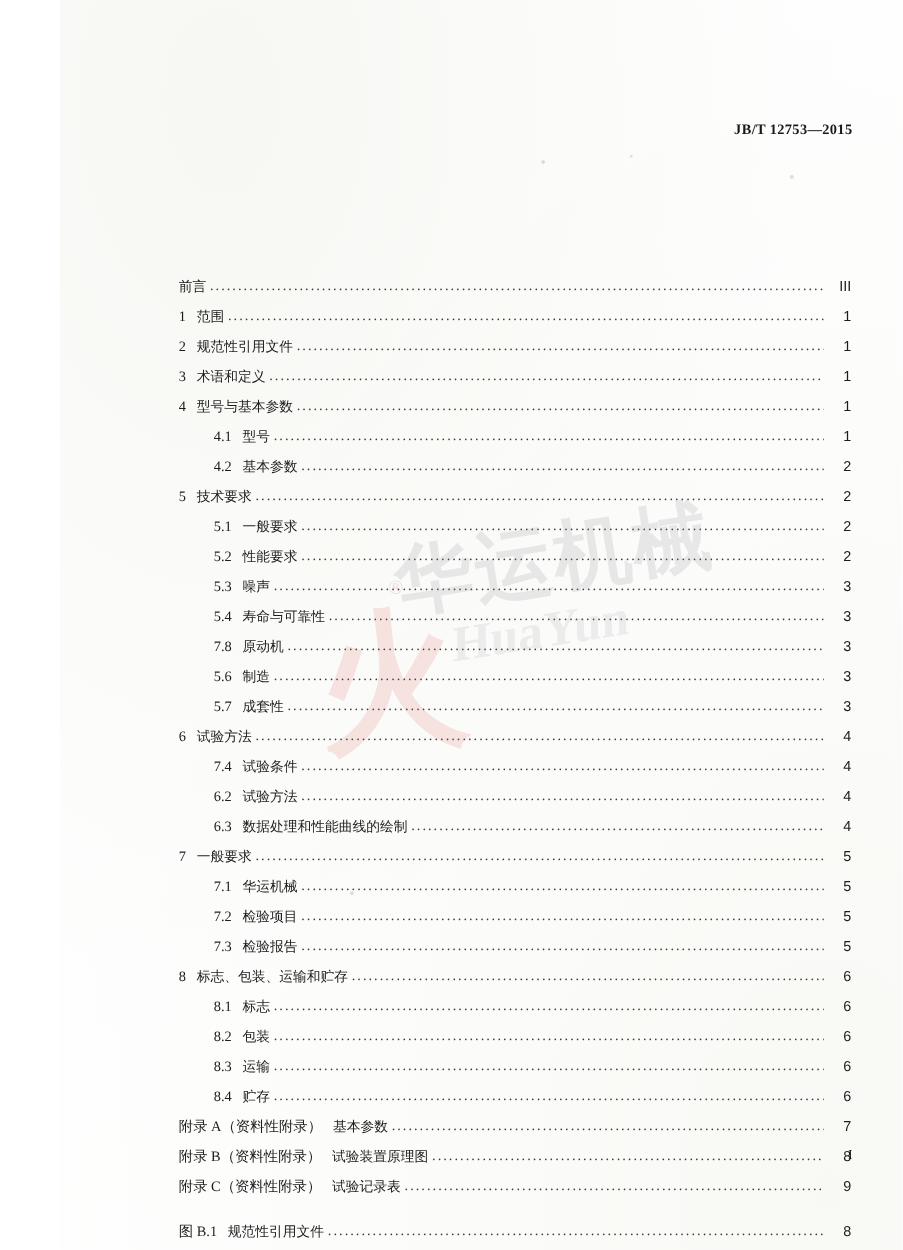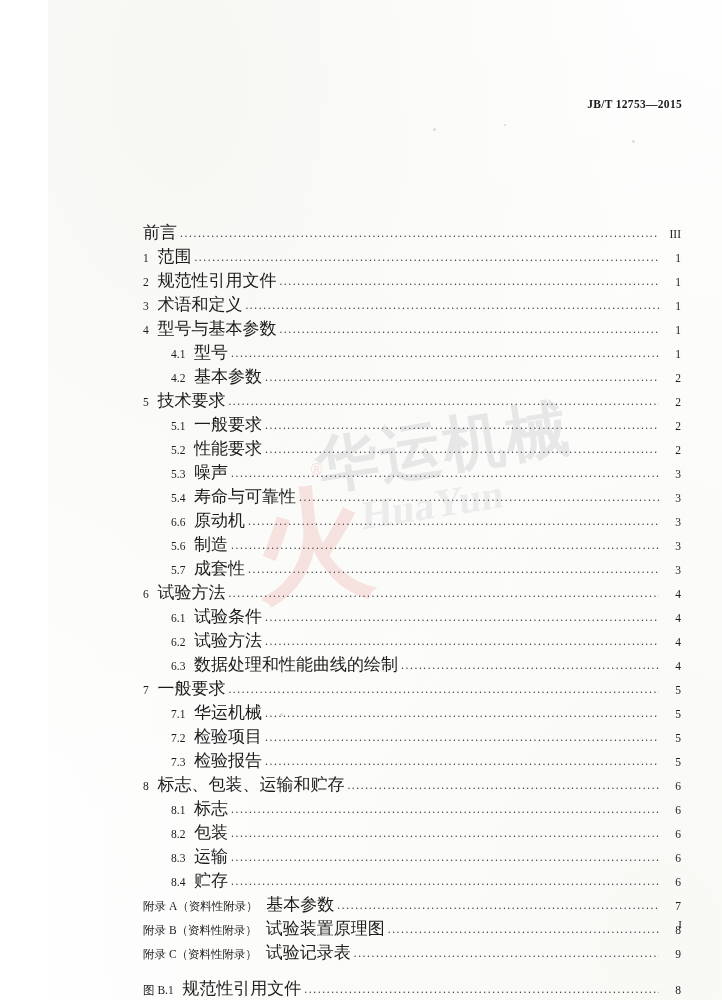--- a/index.html
+++ b/index.html
@@ -66,38 +66,38 @@
   .num {
     flex: 0 0 auto;
     white-space: pre;
     font-family: "Liberation Serif", serif;
     font-size: 11.5px;
   }
   .label {
     flex: 0 0 auto;
     white-space: pre;
     font-family: "DejaVu Sans", sans-serif;
-    font-size: 17px;
+    font-size: 11px;
     padding-right: 3px;
   }
   .dots {
     flex: 1 1 auto;
     overflow: hidden;
     white-space: nowrap;
     font-family: "Liberation Serif", serif;
     font-size: 11.5px;
     color: #3a3a3a;
     letter-spacing: 1.6px;
     transform: translateY(-1px);
   }
   .pg {
     flex: 0 0 auto;
     width: 22px;
     text-align: right;
-    font-family: Liberation Serif, serif;
+    font-family: Liberation Sans, sans-serif;
     font-size: 11.5px;
   }
   .indent-1 { padding-left: 0px; }
   .indent-2 { padding-left: 28px; }
 
   .page-num {
     position: absolute;
     bottom: 70px;
     right: 88px;
     font-size: 11px;
@@ -258,21 +258,21 @@
         <span class="pg">3</span>
       </div>
       <div class="row indent-2">
         <span class="num">5.4</span>
         <span class="num">&nbsp;&nbsp;&nbsp;</span>
         <span class="label">寿命与可靠性</span>
         <span class="dots">........................................................................................................................................................................................................</span>
         <span class="pg">3</span>
       </div>
       <div class="row indent-2">
-        <span class="num">6.6</span>
+        <span class="num">7.8</span>
         <span class="num">&nbsp;&nbsp;&nbsp;</span>
         <span class="label">原动机</span>
         <span class="dots">........................................................................................................................................................................................................</span>
         <span class="pg">3</span>
       </div>
       <div class="row indent-2">
         <span class="num">5.6</span>
         <span class="num">&nbsp;&nbsp;&nbsp;</span>
         <span class="label">制造</span>
         <span class="dots">........................................................................................................................................................................................................</span>
@@ -286,21 +286,21 @@
         <span class="pg">3</span>
       </div>
       <div class="row indent-1">
         <span class="num">6</span>
         <span class="num">&nbsp;&nbsp;&nbsp;</span>
         <span class="label">试验方法</span>
         <span class="dots">........................................................................................................................................................................................................</span>
         <span class="pg">4</span>
       </div>
       <div class="row indent-2">
-        <span class="num">6.1</span>
+        <span class="num">7.4</span>
         <span class="num">&nbsp;&nbsp;&nbsp;</span>
         <span class="label">试验条件</span>
         <span class="dots">........................................................................................................................................................................................................</span>
         <span class="pg">4</span>
       </div>
       <div class="row indent-2">
         <span class="num">6.2</span>
         <span class="num">&nbsp;&nbsp;&nbsp;</span>
         <span class="label">试验方法</span>
         <span class="dots">........................................................................................................................................................................................................</span>

